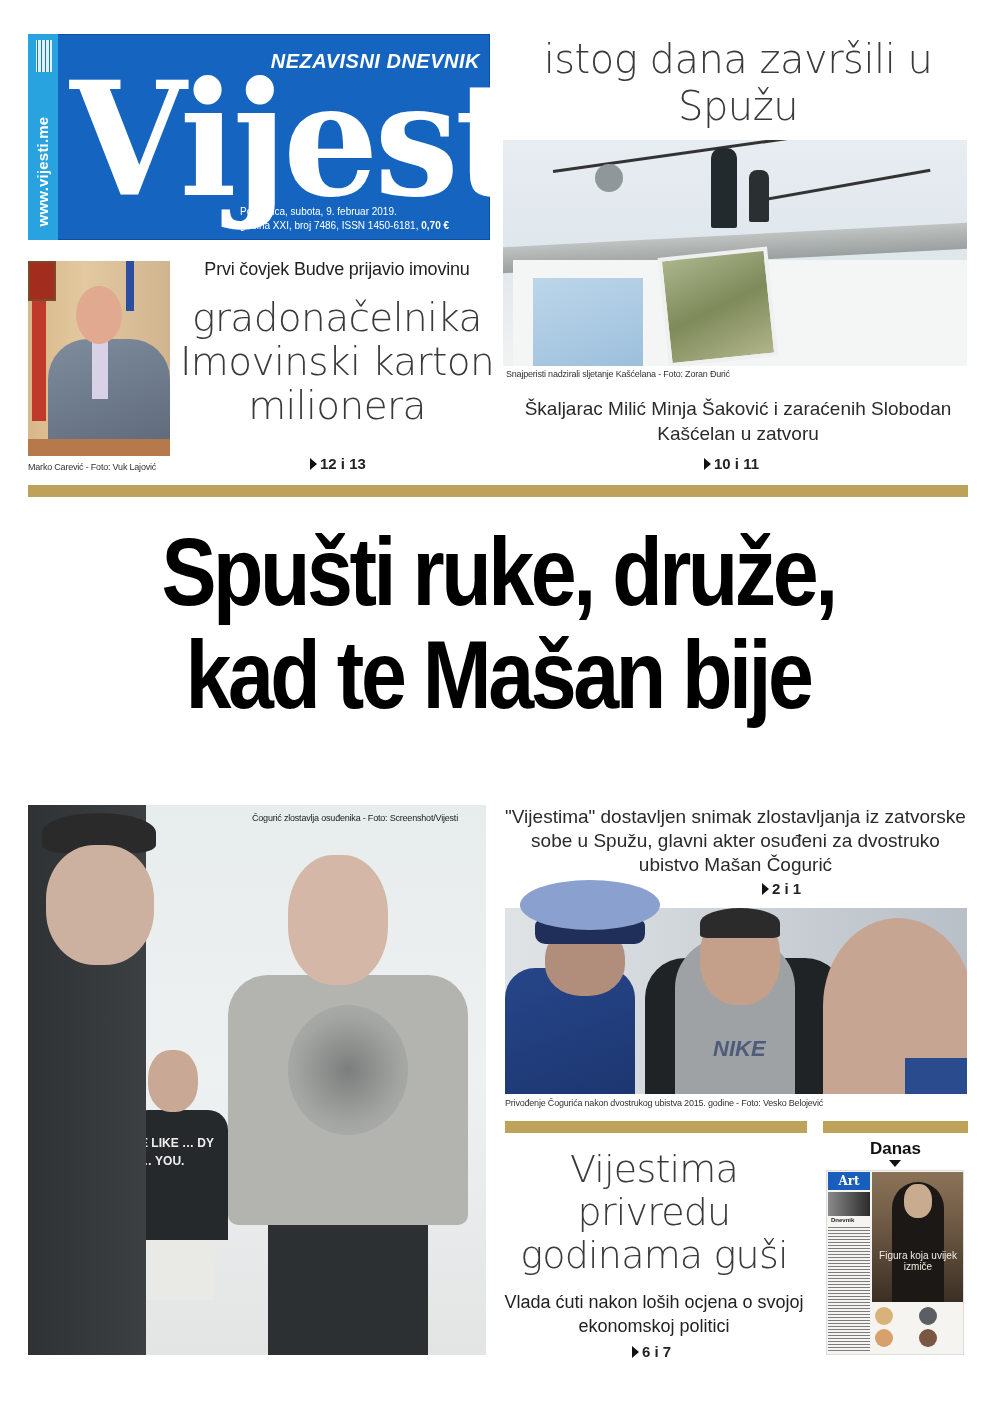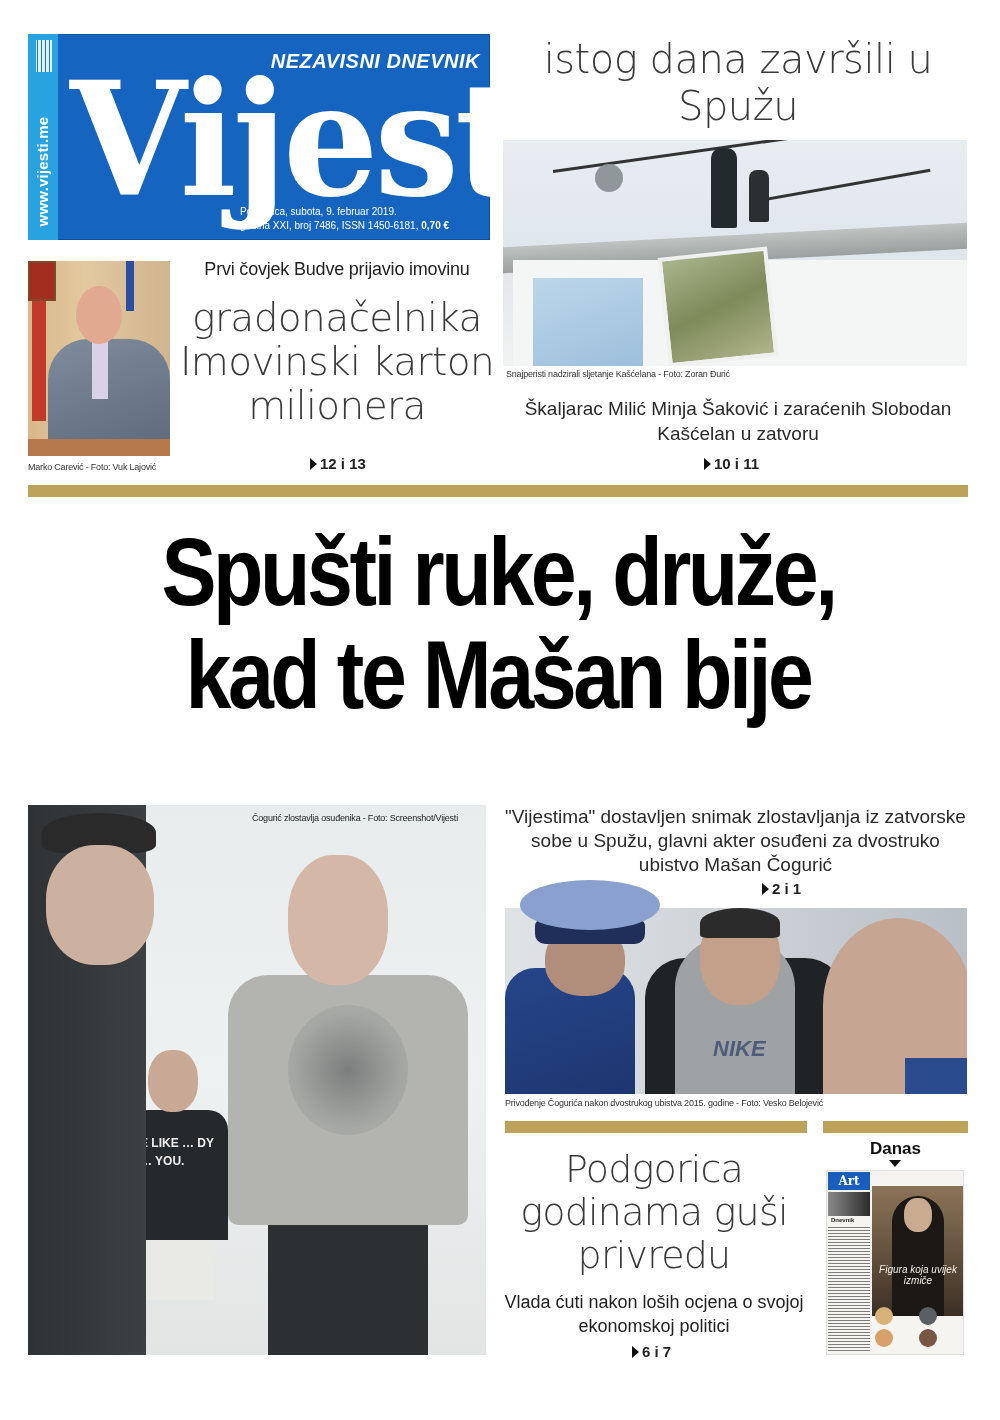--- a/index.html
+++ b/index.html
@@ -107,21 +107,21 @@
   .bs-ref { left: 632px; top: 1343px; }
 
   
   .danas-label { left: 823px; top: 1139px; width: 145px; text-align: center; font-weight: bold; font-size: 17px; color: #111; }
   .danas-arrow { left: 889px; top: 1160px; width: 0; height: 0; border-left: 6px solid transparent; border-right: 6px solid transparent; border-top: 7px solid #111; }
   .supp { left: 826px; top: 1170px; width: 138px; height: 185px; background: #f6f4f1; border: 1px solid #ddd; }
   .supp-art { left: 1px; top: 1px; width: 42px; height: 18px; background: #1a5ebd; color: #fff; font-family: "DejaVu Serif", serif; font-weight: bold; font-size: 12px; text-align: center; line-height: 18px; }
   .supp-thumb { left: 1px; top: 21px; width: 42px; height: 24px; background: linear-gradient(90deg,#8a8a8a,#2b2b2b); }
   .supp-col { left: 1px; top: 56px; width: 42px; height: 126px; background: repeating-linear-gradient(180deg,#555 0 1px,#f6f4f1 1px 3px); opacity: .75; }
   .supp-col-title { left: 4px; top: 46px; font-size: 6px; font-weight: bold; color: #222; }
-  .supp-cover { left: 45px; top: 15px; width: 91px; height: 130px; background: linear-gradient(180deg,#8b7358 0%,#6e5a44 40%,#3b2f24 100%); font-style: italic; }
+  .supp-cover { left: 45px; top: 1px; width: 91px; height: 130px; background: linear-gradient(180deg,#8b7358 0%,#6e5a44 40%,#3b2f24 100%); }
   .supp-cover-man { left: 20px; top: 10px; width: 52px; height: 120px; background: #1c1815; border-radius: 26px 26px 0 0; }
   .supp-cover-face { left: 32px; top: 12px; width: 28px; height: 34px; border-radius: 45%; background: #c9ab90; }
   .supp-cover-text { left: 6px; top: 78px; width: 80px; text-align: center; color: #f2ece4; font-size: 10px; line-height: 11px; }
   .supp-dot { width: 18px; height: 18px; border-radius: 50%; }
   .supp-d1 { left: 48px; top: 136px; background: #d7b37a; }
   .supp-d2 { left: 92px; top: 136px; background: #5b5f63; }
   .supp-d3 { left: 48px; top: 158px; background: #d8a06a; }
   .supp-d4 { left: 92px; top: 158px; background: #7a5645; }
 </style>
 </head>
@@ -216,23 +216,23 @@
   <div class="abs pa-bald"></div>
   <div class="abs pa-blue-r"></div>
 </div>
 <div class="abs pa-cap-top" style="left:520px;top:880px;width:140px;height:50px;border-radius:50%;background:#8aa0cf"></div>
 <div class="abs cap ra-cap">Privođenje Čogurića nakon dvostrukog ubistva 2015. godine - Foto: Vesko Belojević</div>
 
 <div class="abs gold gold-b1"></div>
 <div class="abs gold gold-b2"></div>
 
 <div class="abs bs-head">
-  <div>Podgorica</div>
+  <div>Vijestima</div>
+  <div>privredu</div>
   <div>godinama guši</div>
-  <div>privredu</div>
 </div>
 <div class="abs bs-sub">Vlada ćuti nakon loših ocjena o svojoj ekonomskoj politici</div>
 <div class="abs pageref bs-ref"><span class="tri"></span><span>6 i 7</span></div>
 
 <div class="abs danas-label">Danas</div>
 <div class="abs danas-arrow"></div>
 <div class="abs supp">
   <div class="abs supp-art">Art</div>
   <div class="abs supp-thumb"></div>
   <div class="abs supp-col-title">Dnevnik</div>

